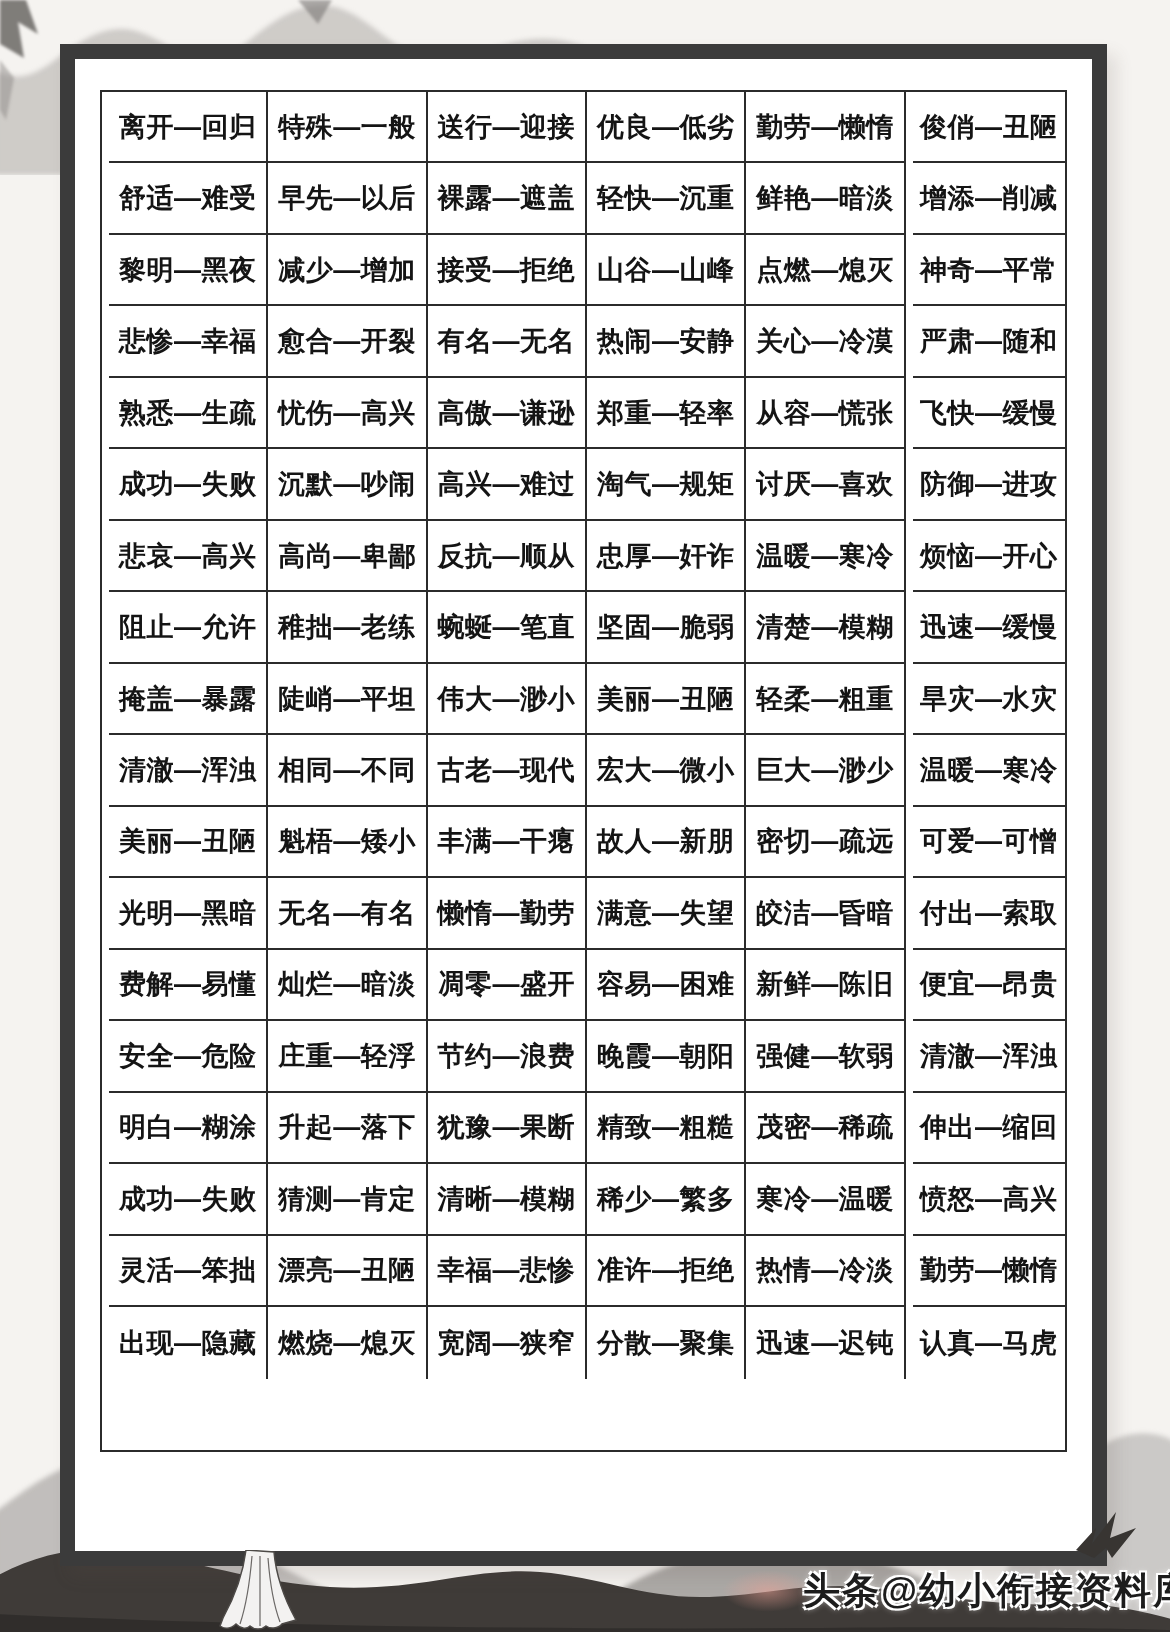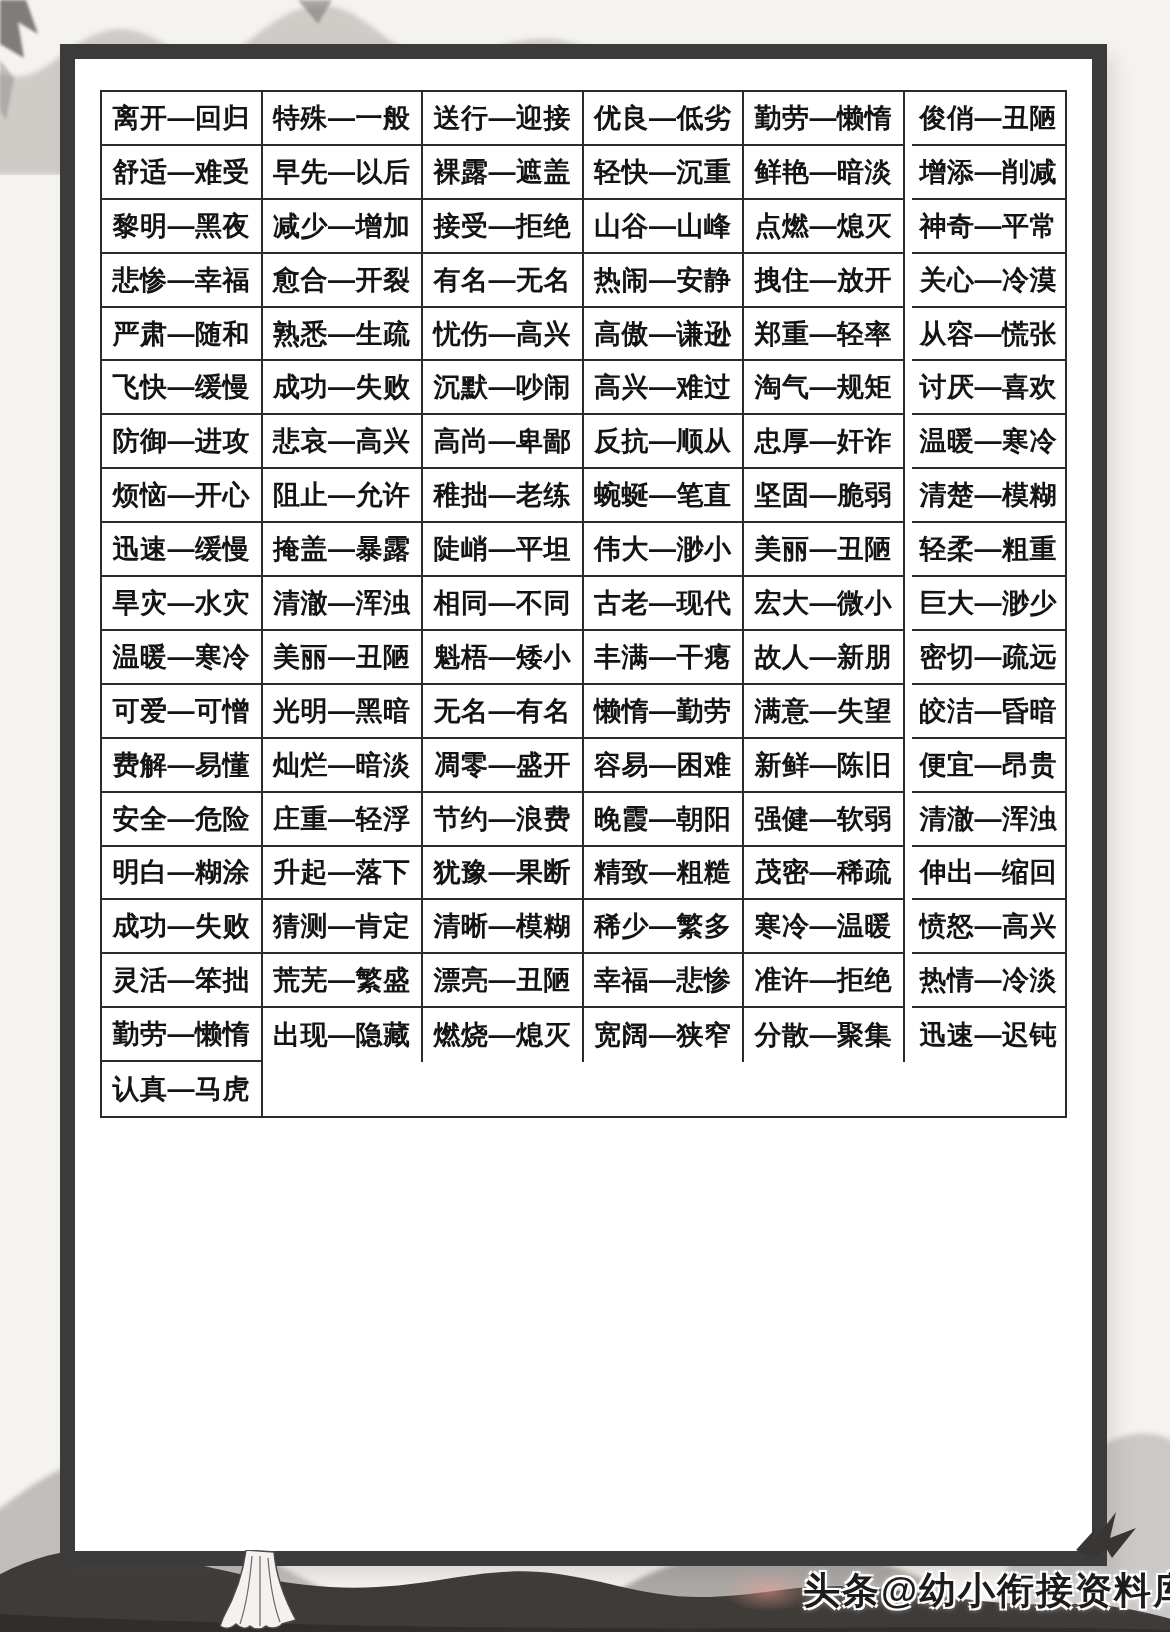--- a/index.html
+++ b/index.html
@@ -4,23 +4,23 @@
 <style>
   html,body{margin:0;padding:0;}
   body{font-family:"Liberation Sans","DejaVu Sans",sans-serif;}
   .canvas{position:relative;width:1170px;height:1632px;background:var(--paper,#f5f3f0);overflow:hidden;}
   .ink{position:absolute;pointer-events:none;}
   .soft{filter:blur(2.5px);}
   .soft2{filter:blur(1.5px);}
   .frame{position:absolute;left:60px;top:44px;width:1047px;height:1522px;background:#ffffff;
          border:15px solid var(--frame,#3b3b3b);box-sizing:border-box;
          box-shadow:9px 11px 16px rgba(90,80,70,.14);}
-  .antonym-table{position:absolute;left:25px;top:31px;width:967px;height:1028px;
+  .antonym-table{position:absolute;left:25px;top:31px;width:967px;height:1362px;
          display:grid;grid-template-columns:repeat(6,1fr);grid-template-rows:repeat(19,1fr);
-         border:2px solid var(--table-border,#2b2b2b);box-sizing:border-box;background:#fff;}
+         border:2px solid var(--table-border,#2b2b2b);box-sizing:border-box;background:#fff;padding-left:7px;}
   .cell{border-right:2px solid var(--table-border,#2b2b2b);
         border-bottom:2px solid var(--table-border,#2b2b2b);
         display:flex;align-items:center;justify-content:center;
         font-size:27px;font-weight:600;color:#141414;letter-spacing:.5px;white-space:nowrap;overflow:hidden;}
   .cell:nth-child(6n){border-right:none;margin-left:7px;}
   .cell:nth-last-child(-n+6){border-bottom:none;text-align:right;}
   .watermark{position:absolute;left:803px;top:1566px;font-size:37px;font-weight:700;
         letter-spacing:2px;color:var(--watermark,#1c1c1c);white-space:nowrap;
         text-shadow:-2px -2px 0 #fff,2px -2px 0 #fff,-2px 2px 0 #fff,2px 2px 0 #fff,0 0 7px #fff;}
   .blossom{position:absolute;left:722px;top:1570px;width:92px;height:42px;
@@ -76,21 +76,20 @@
         <div class="cell">黎明—黑夜</div>
         <div class="cell">减少—增加</div>
         <div class="cell">接受—拒绝</div>
         <div class="cell">山谷—山峰</div>
         <div class="cell">点燃—熄灭</div>
         <div class="cell">神奇—平常</div>
         <div class="cell">悲惨—幸福</div>
         <div class="cell">愈合—开裂</div>
         <div class="cell">有名—无名</div>
         <div class="cell">热闹—安静</div>
-        <div class="cell">拽住—放开</div>
         <div class="cell">关心—冷漠</div>
         <div class="cell">严肃—随和</div>
         <div class="cell">熟悉—生疏</div>
         <div class="cell">忧伤—高兴</div>
         <div class="cell">高傲—谦逊</div>
         <div class="cell">郑重—轻率</div>
         <div class="cell">从容—慌张</div>
         <div class="cell">飞快—缓慢</div>
         <div class="cell">成功—失败</div>
         <div class="cell">沉默—吵闹</div>
@@ -126,20 +125,21 @@
         <div class="cell">魁梧—矮小</div>
         <div class="cell">丰满—干瘪</div>
         <div class="cell">故人—新朋</div>
         <div class="cell">密切—疏远</div>
         <div class="cell">可爱—可憎</div>
         <div class="cell">光明—黑暗</div>
         <div class="cell">无名—有名</div>
         <div class="cell">懒惰—勤劳</div>
         <div class="cell">满意—失望</div>
         <div class="cell">皎洁—昏暗</div>
+        <div class="cell">付出—索取</div>
         <div class="cell">费解—易懂</div>
         <div class="cell">灿烂—暗淡</div>
         <div class="cell">凋零—盛开</div>
         <div class="cell">容易—困难</div>
         <div class="cell">新鲜—陈旧</div>
         <div class="cell">便宜—昂贵</div>
         <div class="cell">安全—危险</div>
         <div class="cell">庄重—轻浮</div>
         <div class="cell">节约—浪费</div>
         <div class="cell">晚霞—朝阳</div>
@@ -151,21 +151,20 @@
         <div class="cell">精致—粗糙</div>
         <div class="cell">茂密—稀疏</div>
         <div class="cell">伸出—缩回</div>
         <div class="cell">成功—失败</div>
         <div class="cell">猜测—肯定</div>
         <div class="cell">清晰—模糊</div>
         <div class="cell">稀少—繁多</div>
         <div class="cell">寒冷—温暖</div>
         <div class="cell">愤怒—高兴</div>
         <div class="cell">灵活—笨拙</div>
-        <div class="cell">荒芜—繁盛</div>
         <div class="cell">漂亮—丑陋</div>
         <div class="cell">幸福—悲惨</div>
         <div class="cell">准许—拒绝</div>
         <div class="cell">热情—冷淡</div>
         <div class="cell">勤劳—懒惰</div>
         <div class="cell">出现—隐藏</div>
         <div class="cell">燃烧—熄灭</div>
         <div class="cell">宽阔—狭窄</div>
         <div class="cell">分散—聚集</div>
         <div class="cell">迅速—迟钝</div>

